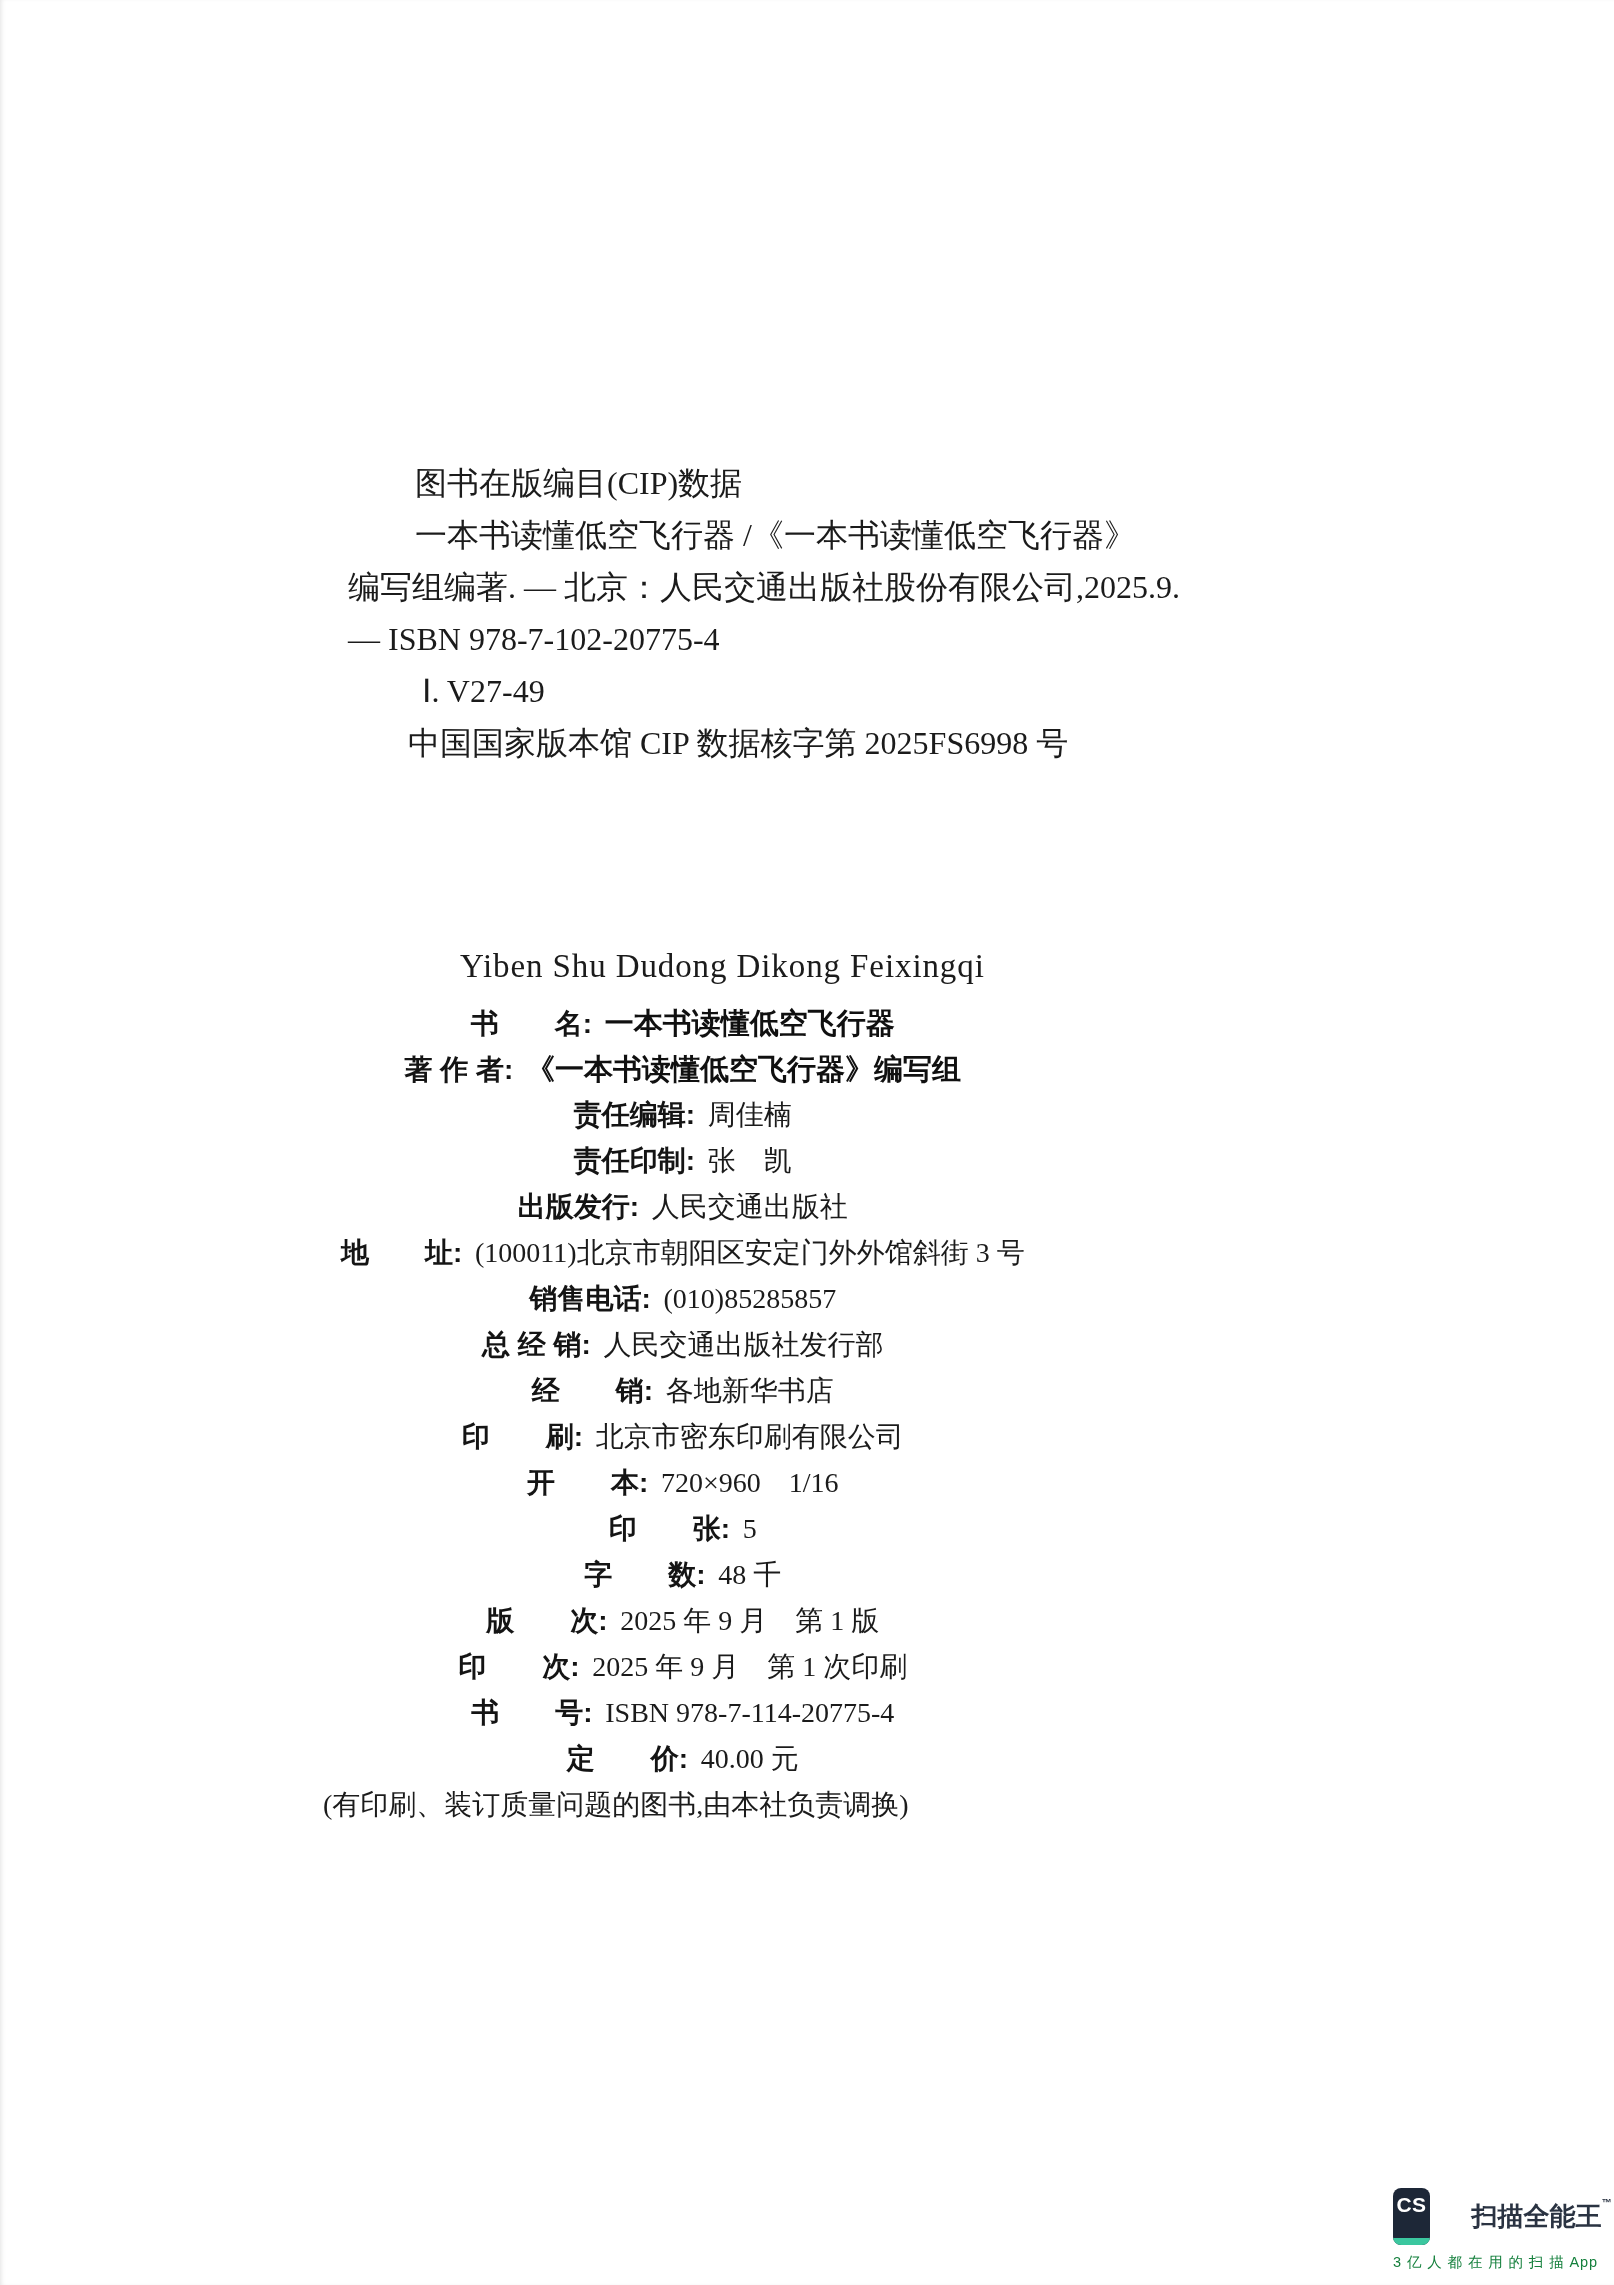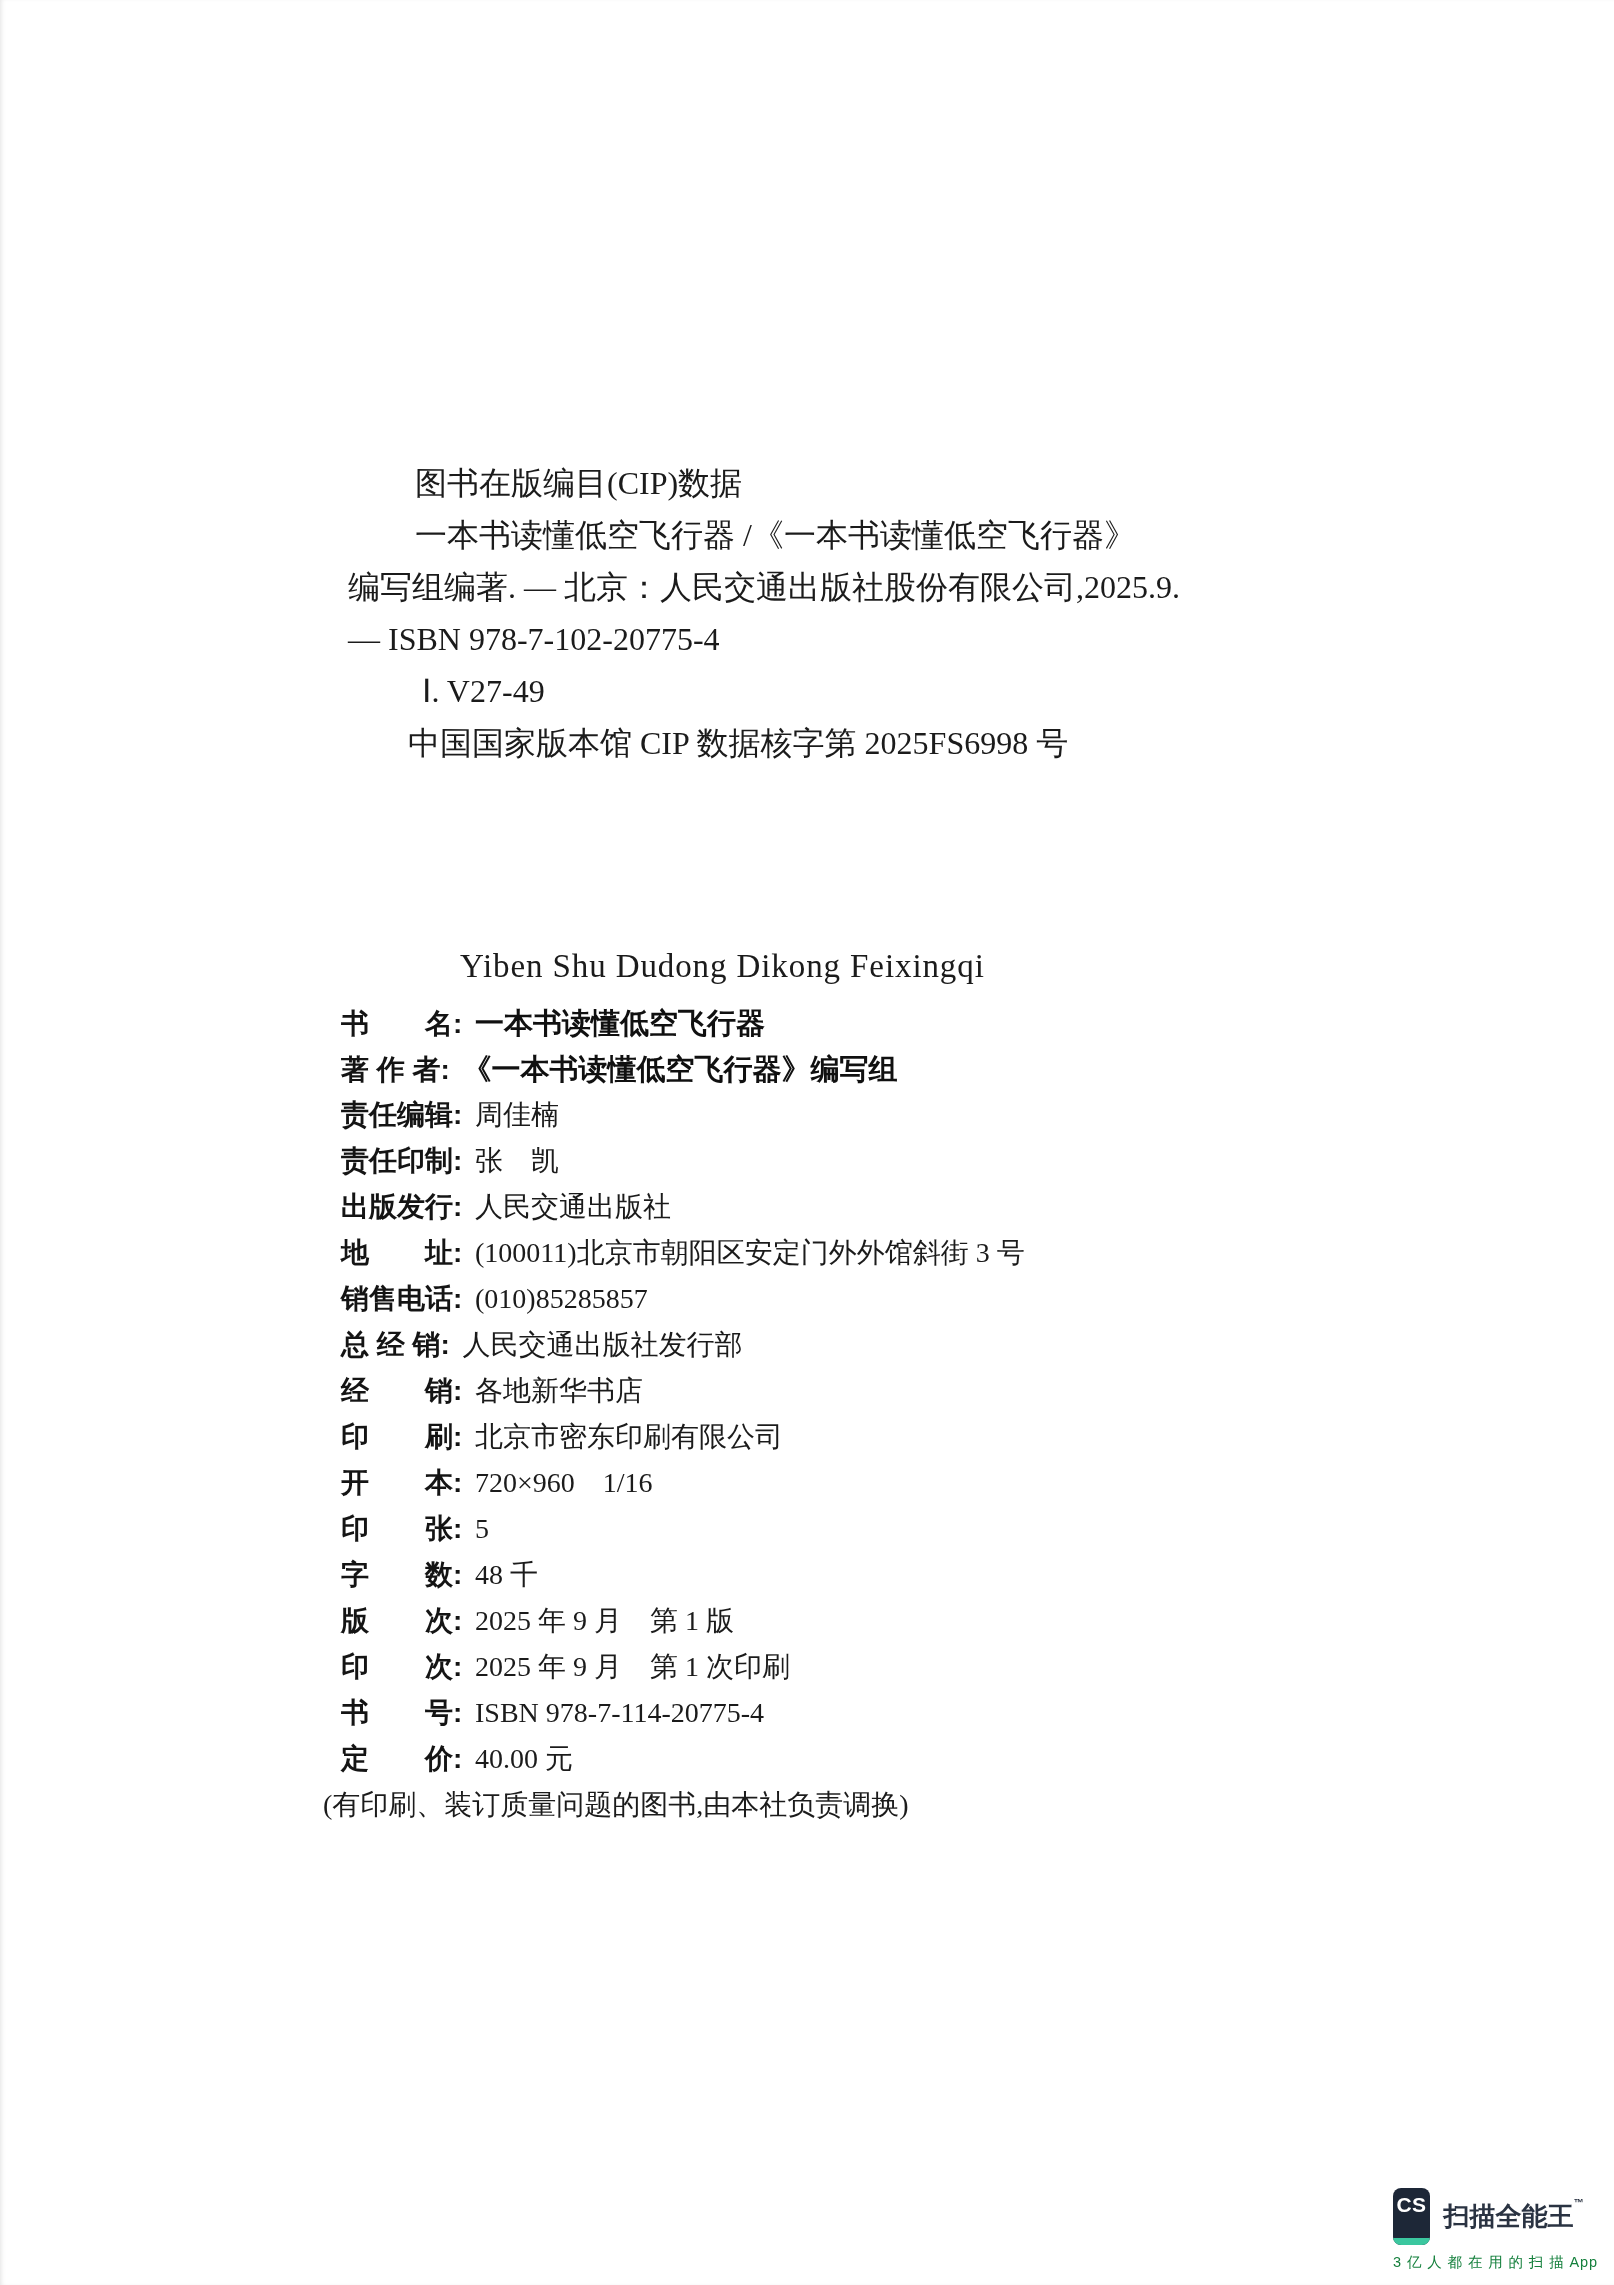--- a/index.html
+++ b/index.html
@@ -40,21 +40,21 @@
   }
 
   
   .colophon {
     position: absolute;
     left: 323px;
     top: 1000px;
     font-size: 28px;
     white-space: nowrap;
   }
-  .row { padding-left: 18px; height: 46px; line-height: 46px; }
+  .row { padding-left: 18px; height: 46px; line-height: 46px; text-align: center; }
   .label {
     font-weight: 700;
     margin-right: 12.7px;
     font-family: "Liberation Sans", sans-serif;
     color: #141414;
   }
   .value { color: #1b1b1b; }
   .row.emph .value {
     font-weight: 700;
     font-size: 29px;
@@ -94,20 +94,21 @@
     position: absolute;
     left: 0; right: 0; bottom: 0;
     height: 7.2px;
     background: #3bc79f;
   }
   .wm-brand {
     font-size: 26px;
     font-weight: 700;
     color: #2a3342;
     white-space: nowrap;
+    margin-left: 28px;
   }
   .wm-tm { font-size: 10px; vertical-align: top; position: relative; top: -1.8px; color: #2a3342; }
   .wm-tagline {
     margin-top: 8.1px;
     font-size: 14.5px;
     color: #15803d;
     letter-spacing: 0.9px;
     white-space: nowrap;
   }
 </style>

